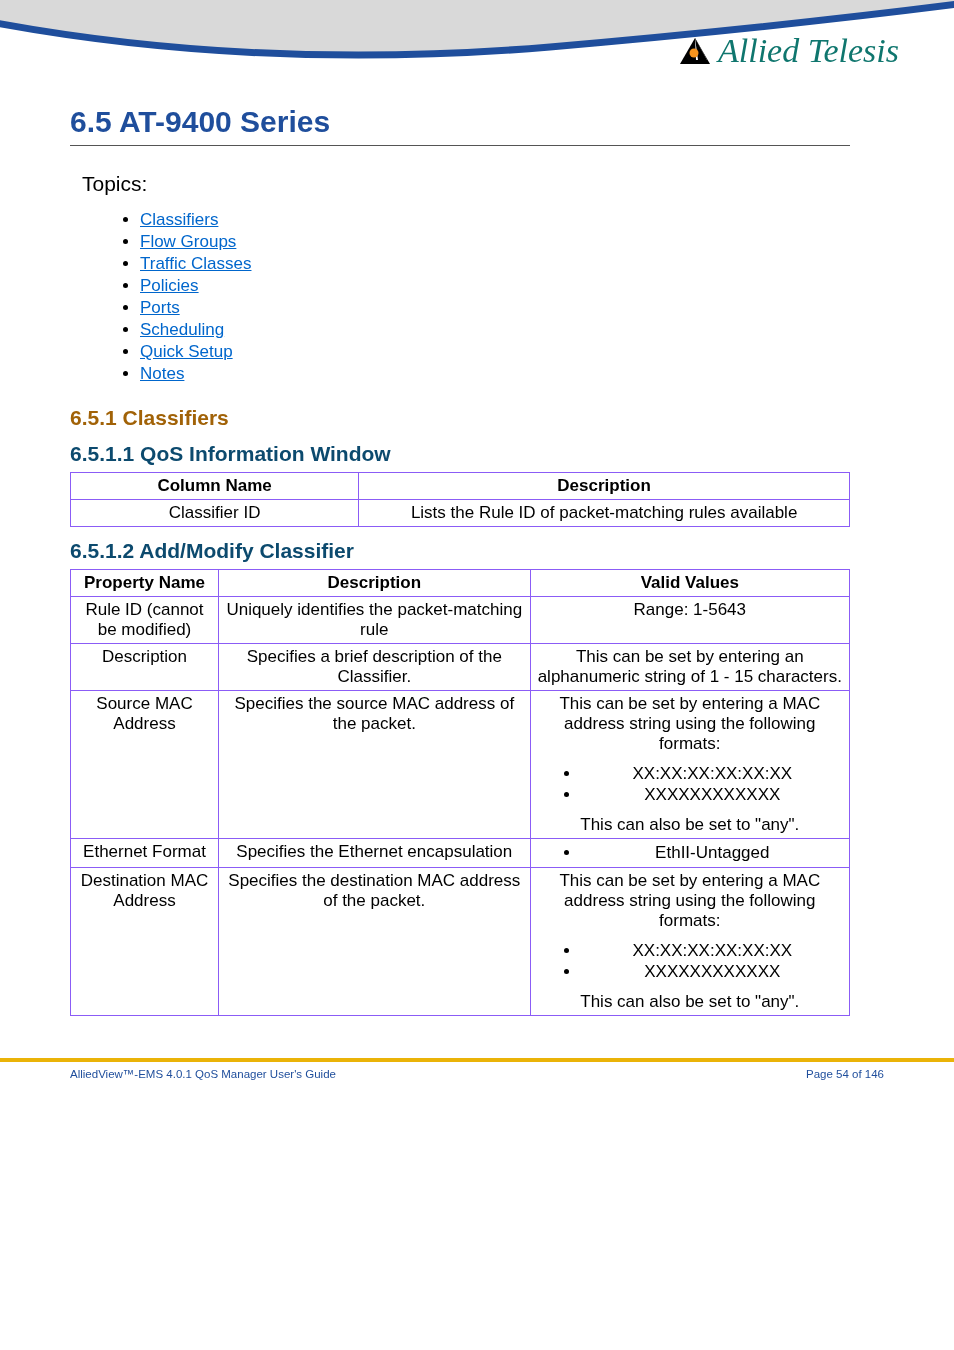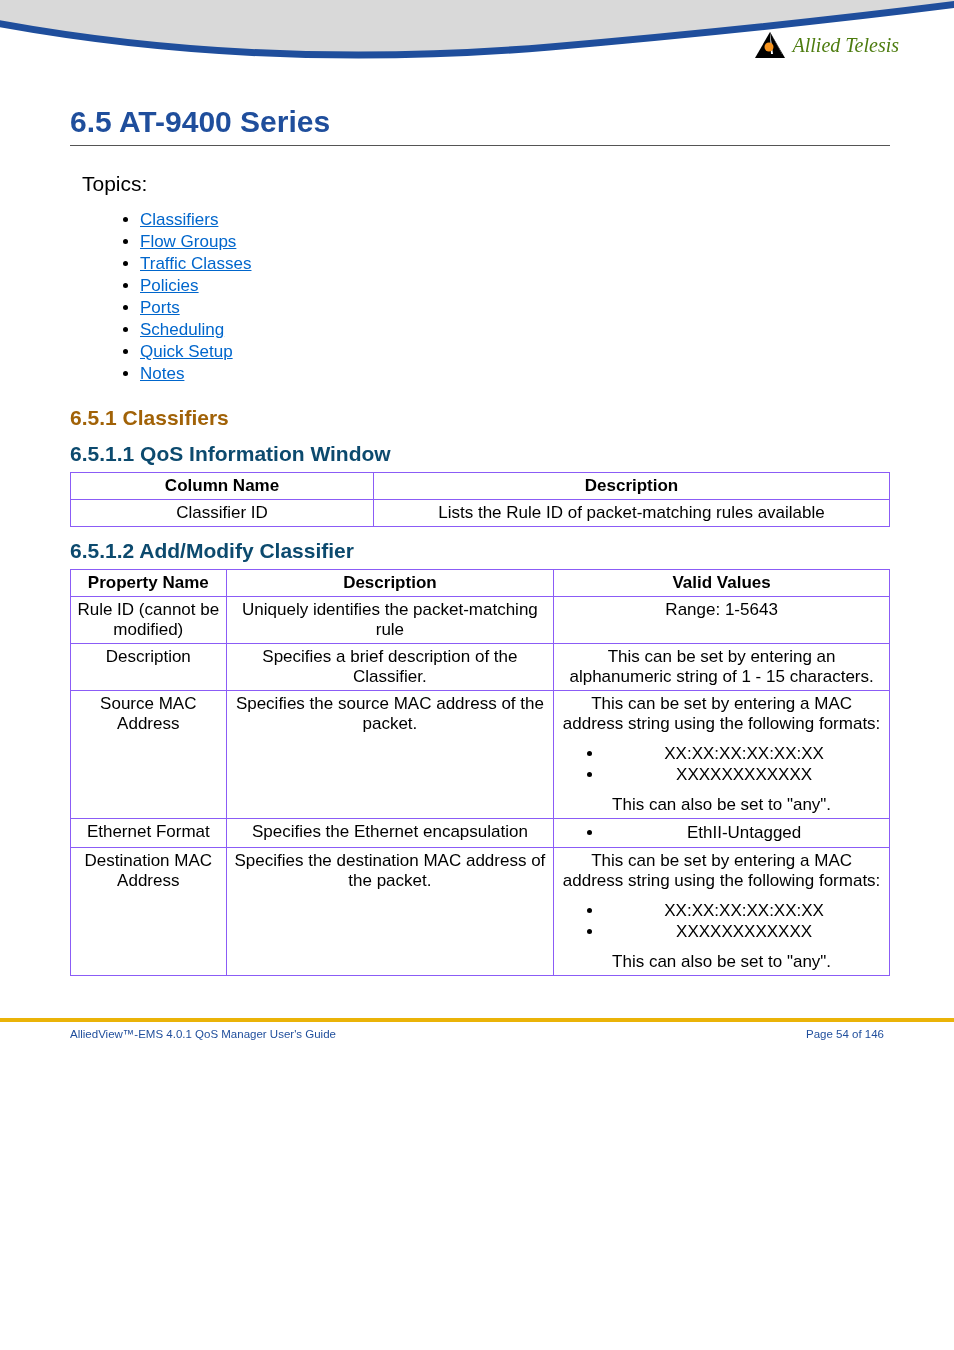--- a/index.html
+++ b/index.html
@@ -20,26 +20,26 @@
   .logo-container {
     position: absolute;
     top: 32px;
     right: 55px;
     display: flex;
     align-items: center;
     gap: 8px;
   }
   .logo-text {
     font-family: "Brush Script MT", cursive;
-    font-size: 20px;
+    font-size: 34px;
     font-style: italic;
-    color: #4d7c0f;
+    color: #0f766e;
   }
   .content {
-    padding: 0 64px 30px 70px;
+    padding: 0 104px 30px 70px;
   }
   h1.section-title {
     color: #1f4e9c;
     font-size: 30px;
     font-weight: 600;
     margin: 10px 0 6px 0;
     font-family: "Segoe UI Semibold", "Segoe UI", Arial, sans-serif;
   }
   hr.title-rule {
     border: none;

